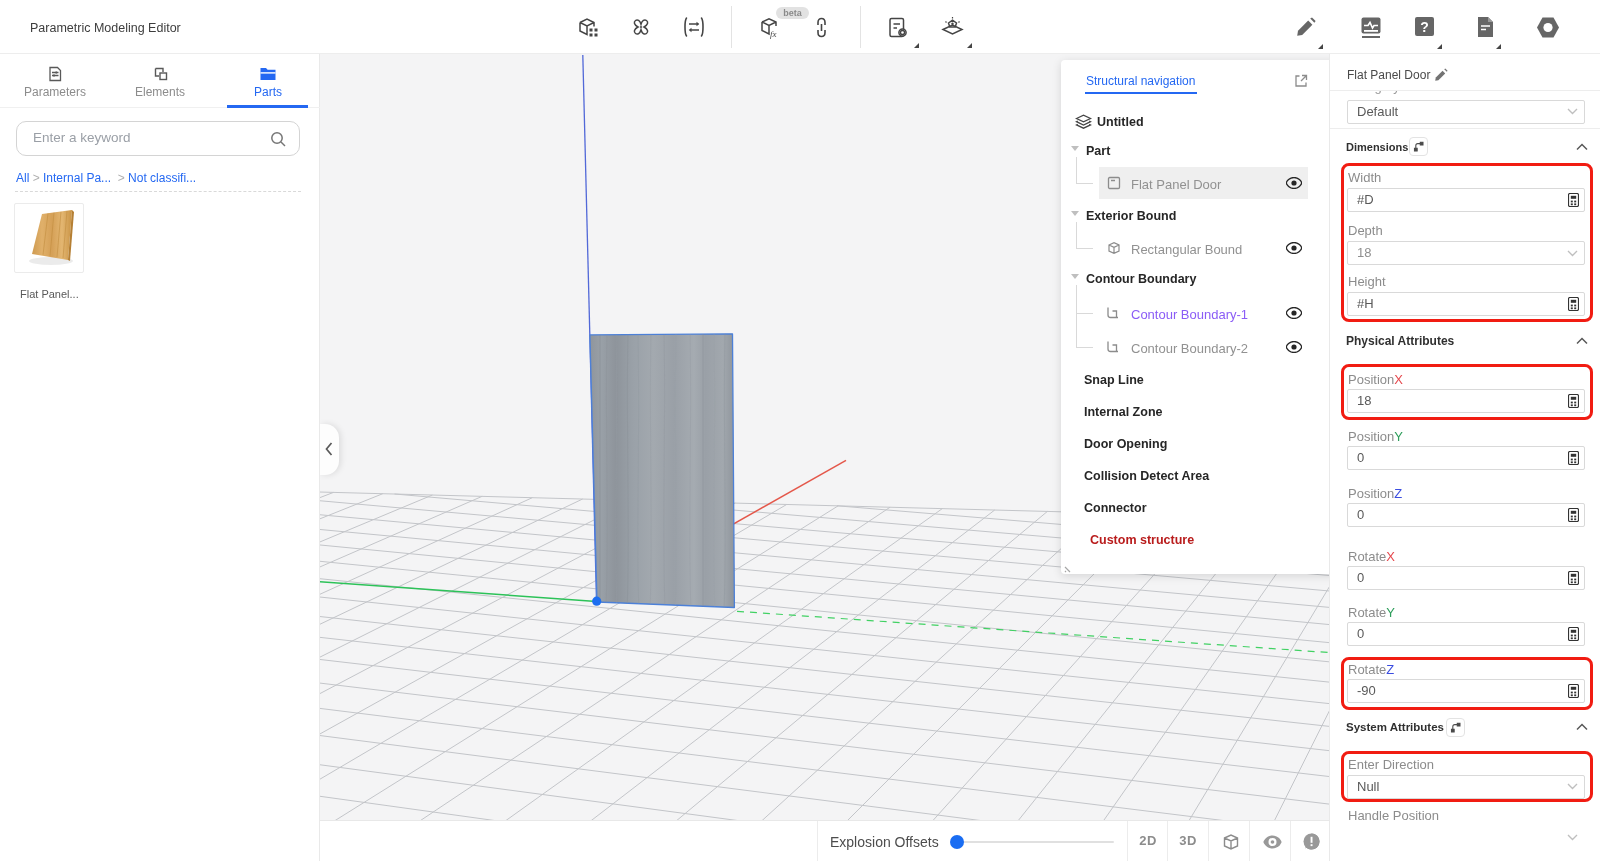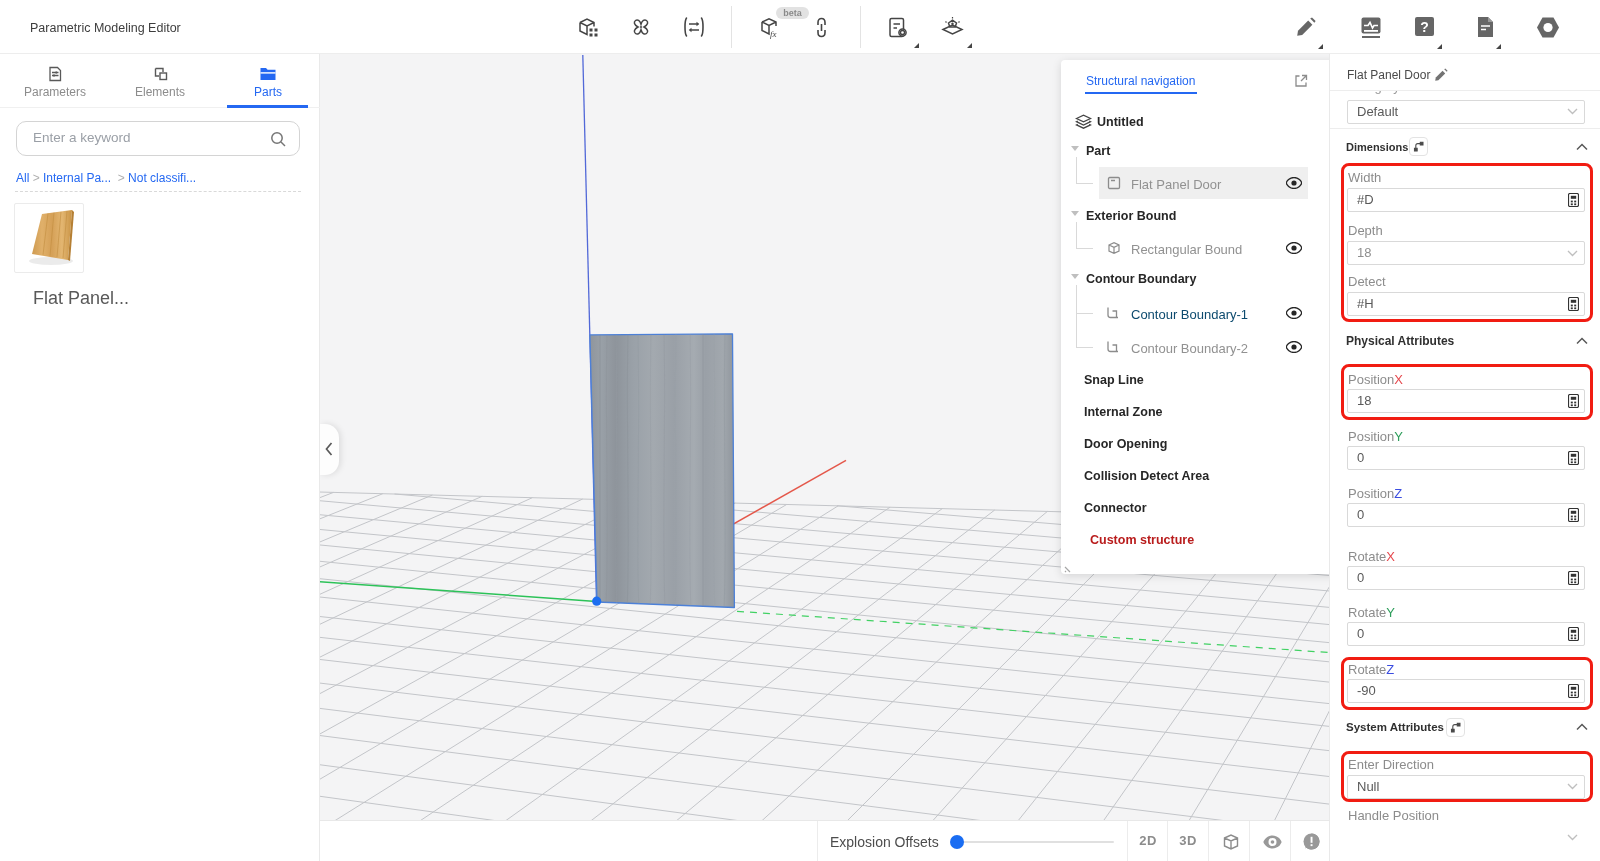--- a/index.html
+++ b/index.html
@@ -225,21 +225,21 @@
         <stop offset="0.5" stop-color="#d5a057"></stop>
             <stop offset="0.75" stop-color="#e3b671"></stop>
         <stop offset="1" stop-color="#c99344"></stop>
           </linearGradient>
         </defs>
       <polygon points="27,10 57,6 53,56 17,50" fill="url(#woodth)"></polygon>
       <polygon points="57,6 59,8 55,57 53,56" fill="#b57f33"></polygon>
       <path d="M33,9.3 L28,50.8 M39,8.6 L35,51.8 M46,7.8 L42,52.9 M52,7 L48,54" stroke="#c08b3e" stroke-width="0.8" opacity="0.7"></path>
     </svg>
   </div>
-  <div class="abs" style="left:20px;top:234px;font-size:18px;color:#595959;margin-left:13px;">Flat Panel...</div>
+  <div class="abs" style="left:20px;top:234px;font-size:11px;color:#595959;">Flat Panel...</div>
 </div>
 <div id="bottombar">
   <div class="abs" style="left:497px;top:0;width:1px;height:41px;background:#ececec;"></div>
   <div class="abs" style="left:510px;top:13px;font-size:14px;color:#4d4d4d;">Explosion Offsets</div>
   <div class="abs" style="left:637px;top:19.5px;width:157px;height:2.5px;background:#e0e0e0;border-radius:2px;"></div>
   <div class="abs" style="left:630px;top:13.5px;width:14px;height:14px;border-radius:50%;background:#1a6df2;"></div>
   <div class="abs" style="left:807px;top:0;width:1px;height:41px;background:#ececec;"></div>
   <div class="abs" style="left:808px;top:12px;width:40px;text-align:center;font-size:13px;font-weight:bold;color:#8c8c8c;letter-spacing:0.5px;">2D</div>
   <div class="abs" style="left:847px;top:0;width:1px;height:41px;background:#ececec;"></div>
   <div class="abs" style="left:848px;top:12px;width:40px;text-align:center;font-size:13px;font-weight:bold;color:#8c8c8c;letter-spacing:0.5px;">3D</div>
@@ -312,21 +312,21 @@
   </svg>
   <div class="abs" style="left:10px;top:214px;width:0;height:0;border-top:5px solid #bfbfbf;border-left:4px solid transparent;border-right:4px solid transparent;"></div>
   <div class="abs" style="left:25px;top:212px;font-size:12.5px;font-weight:bold;color:#262626;">Contour Boundary</div>
   <div class="abs" style="left:15px;top:225px;width:1px;height:62px;background:#d9d9d9;"></div>
   <div class="abs" style="left:15px;top:253px;width:17px;height:1px;background:#d9d9d9;"></div>
   <div class="abs" style="left:15px;top:287px;width:17px;height:1px;background:#d9d9d9;"></div>
   <svg class="abs" style="left:44px;top:246px;" width="15" height="14" viewBox="0 0 15 14" fill="none" stroke="#8c8c8c" stroke-width="1.3">
     <path d="M3 1.5 V9 C3 10.6 4 11.5 5.5 11.5 H13"></path>
       <path d="M7.5 5 H11.5 V11.5"></path>
   </svg>
-  <div class="abs" style="left:70px;top:247px;font-size:13px;color:#0c4a6e;">Contour Boundary-1</div>
+  <div class="abs" style="left:70px;top:247px;font-size:13px;color:#8b5cf6;">Contour Boundary-1</div>
   <svg class="abs" style="left:225px;top:247px;" width="16" height="12" viewBox="0 0 16 12">
     <path d="M8 0.5 C12.5 0.5 15.3 4 15.8 6 C15.3 8 12.5 11.5 8 11.5 C3.5 11.5 0.7 8 0.2 6 C0.7 4 3.5 0.5 8 0.5 Z" fill="none" stroke="#262626" stroke-width="1.3"></path>
     <circle cx="8" cy="6" r="2.6" fill="#262626"></circle>
   </svg>
   <svg class="abs" style="left:44px;top:280px;" width="15" height="14" viewBox="0 0 15 14" fill="none" stroke="#8c8c8c" stroke-width="1.3">
     <path d="M3 1.5 V9 C3 10.6 4 11.5 5.5 11.5 H13"></path>
       <path d="M7.5 5 H11.5 V11.5"></path>
   </svg>
   <div class="abs" style="left:70px;top:281px;font-size:13px;color:#919191;">Contour Boundary-2</div>
   <svg class="abs" style="left:225px;top:281px;" width="16" height="12" viewBox="0 0 16 12">
@@ -378,21 +378,21 @@
     <rect x="2.8" y="7.6" width="2" height="1.8"></rect>
       <rect x="6.2" y="7.6" width="2" height="1.8"></rect>
       <rect x="2.8" y="10.4" width="2" height="1.8"></rect>
       <rect x="6.2" y="10.4" width="2" height="1.8"></rect>
   </svg>
   <div class="lbl" style="left:18px;top:169px;">Depth</div>
   <div class="field" style="top:187px;color:#8f8f8f;">18</div>
   <svg class="abs" style="left:237px;top:196px;" width="11" height="7" viewBox="0 0 11 7" fill="none" stroke="#bfbfbf" stroke-width="1.4">
       <path d="M1 1 L5.5 5.5 L10 1"></path>
     </svg>
-  <div class="lbl" style="left:18px;top:220px;">Detect</div>
+  <div class="lbl" style="left:18px;top:220px;">Height</div>
   <div class="field" style="top:238px;">#H</div>
   <svg class="abs" style="left:238px;top:243px;" width="11" height="14" viewBox="0 0 11 14" fill="#333">
     <rect x="0.5" y="0.5" width="10" height="13" rx="1.5" fill="none" stroke="#333" stroke-width="1.2"></rect>
     <rect x="2.8" y="2.8" width="5.4" height="3" fill="#333"></rect>
     <rect x="2.8" y="7.6" width="2" height="1.8"></rect>
       <rect x="6.2" y="7.6" width="2" height="1.8"></rect>
       <rect x="2.8" y="10.4" width="2" height="1.8"></rect>
       <rect x="6.2" y="10.4" width="2" height="1.8"></rect>
   </svg>
   <div class="sect" style="top:280px;">Physical Attributes</div>

